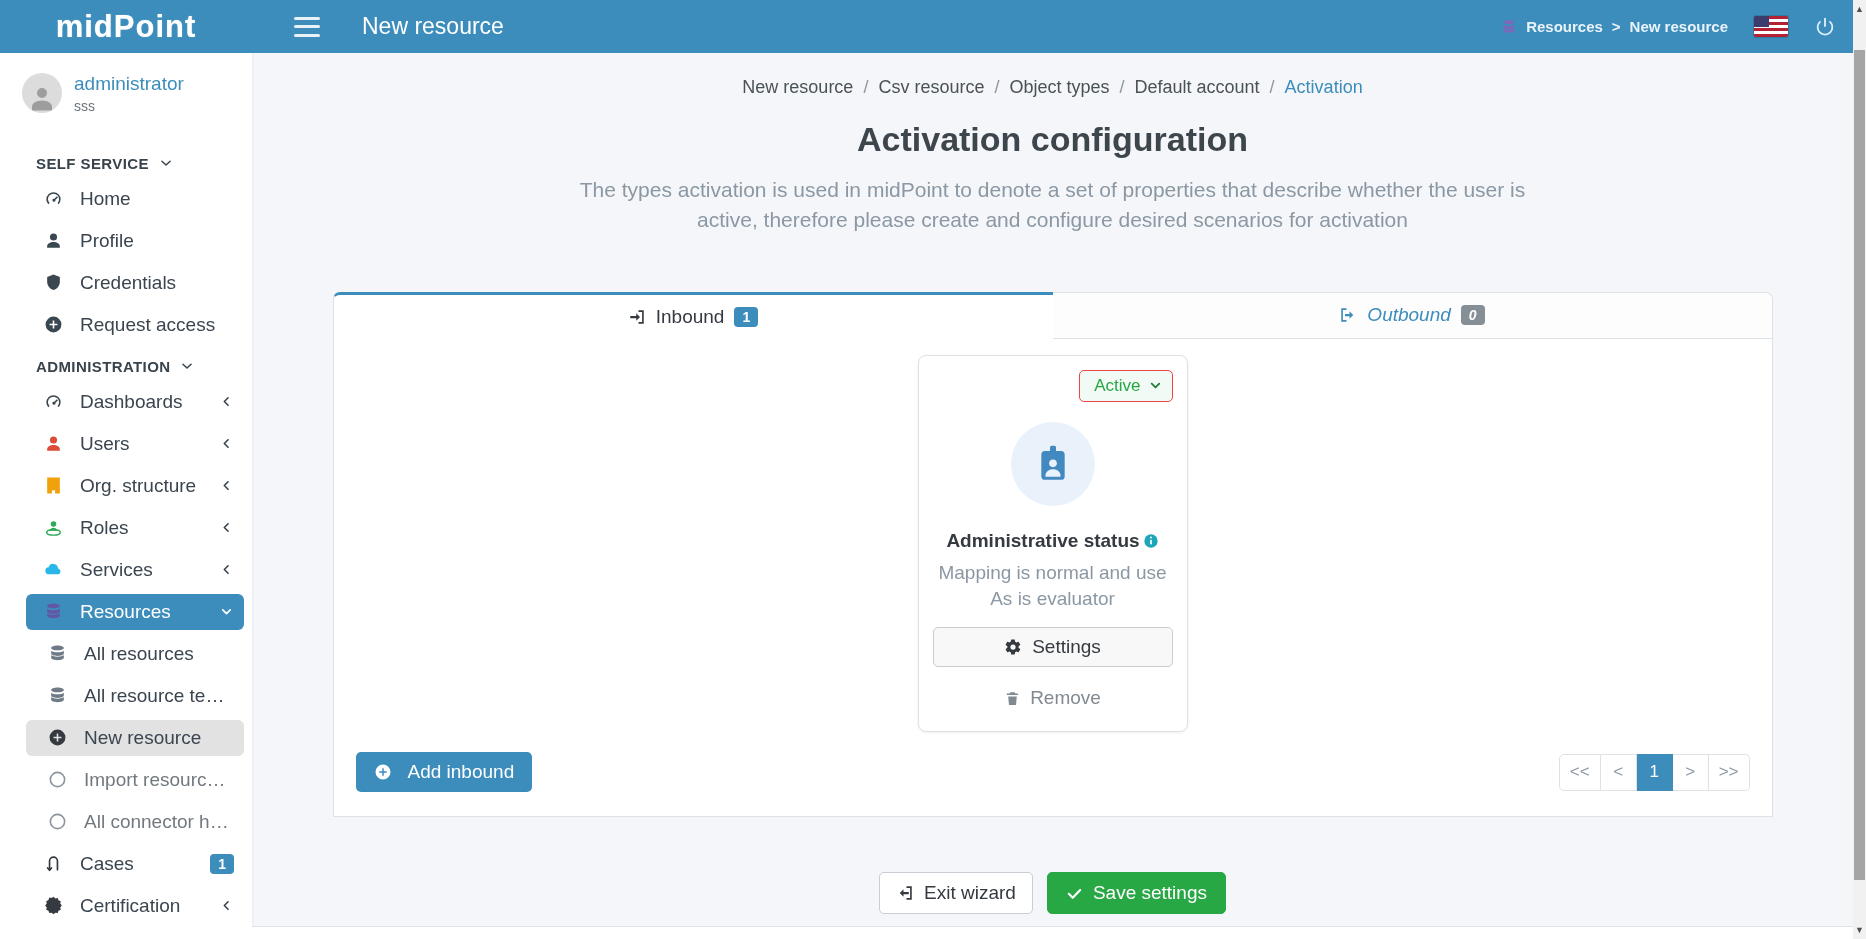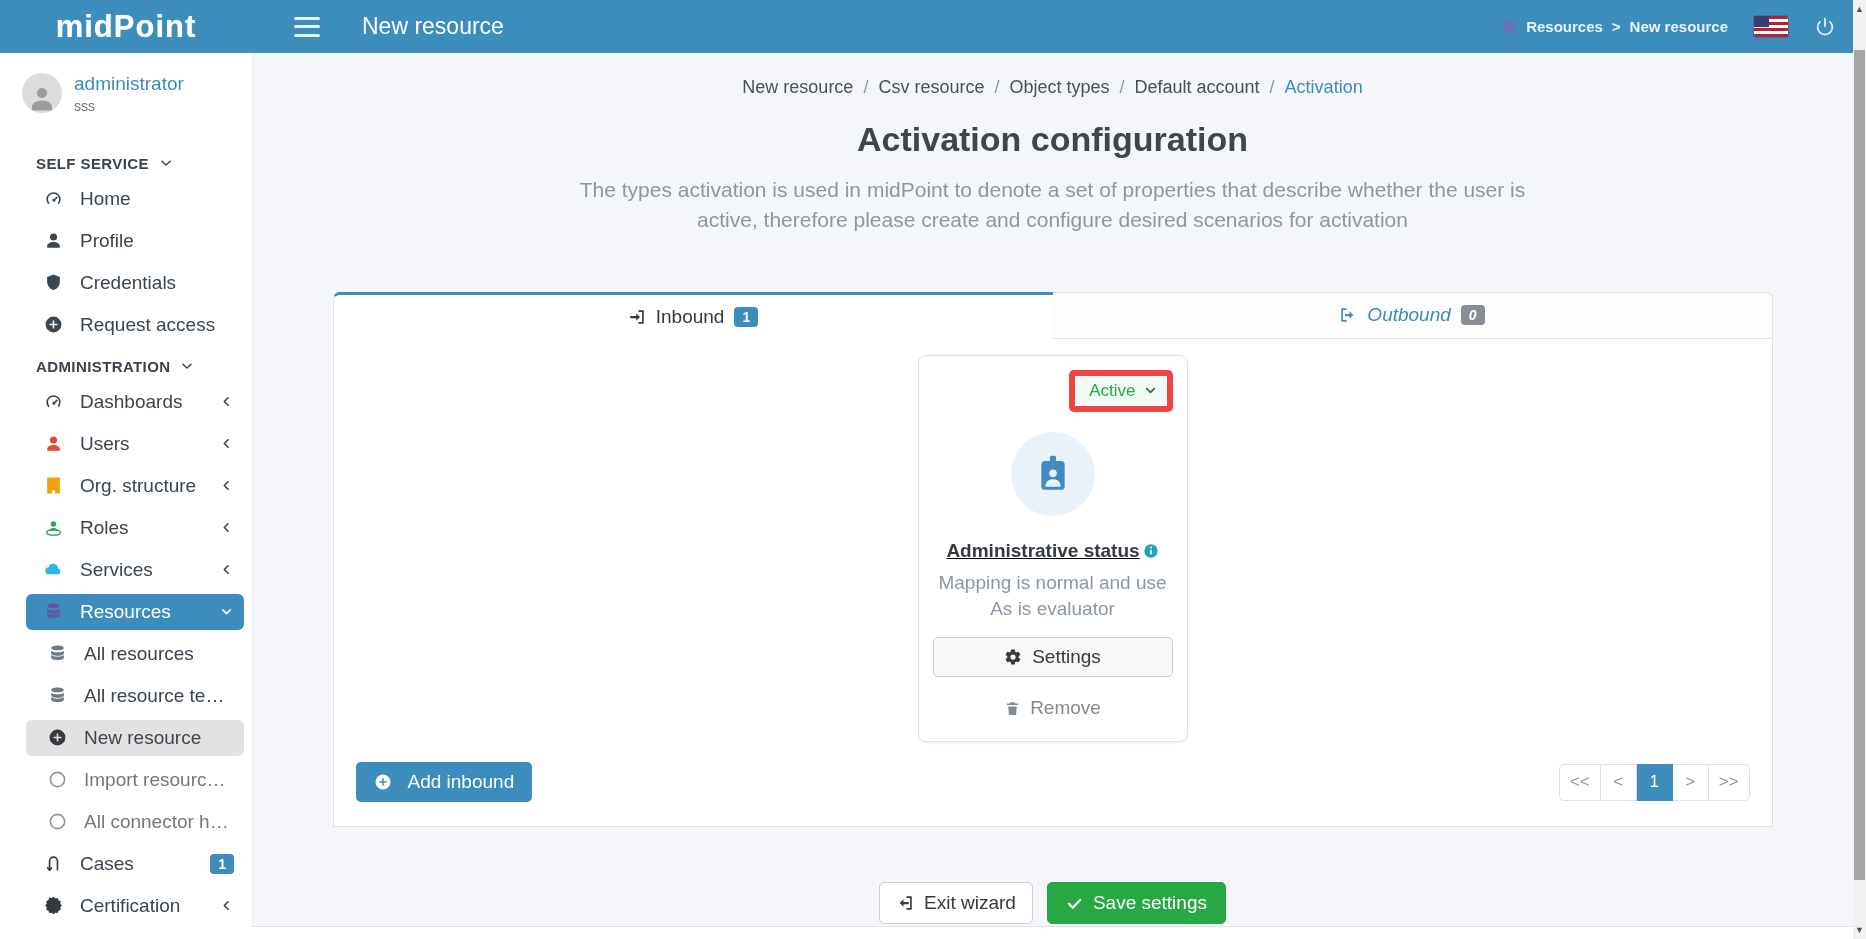--- a/index.html
+++ b/index.html
@@ -68,25 +68,25 @@
   .tab.active { background:#fff; color:#343a40; border-top:3px solid #3c8dbc; border-bottom:none; border-right:none; border-radius:7px 0 0 0; }
   .tab.inactive { color:#3c8dbc; border-left:none; border-radius:0 7px 0 0;font-style:italic; }
   .tab .tab-ic { display:flex; }
   .tab .tab-ic svg { width:18px; height:18px; }
   .tab-badge { font-size:14px; font-weight:700; border-radius:4px; padding:2px 8px; color:#fff; }
   .tab-badge.blue { background:#3c8dbc; }
   .tab-badge.gray { background:#868e96; }
 
   .panel-body { background:#fff; border:1px solid #dee2e6; border-top:none; min-height:461px; display:flex; flex-direction:column; }
   .card { width:270px; margin:16px auto 0; background:#fff; border:1px solid #dee2e6; border-radius:8px; box-shadow:0 1px 3px rgba(0,0,0,.06); padding:14px 14px 18px; display:flex; flex-direction:column; }
-  .status-select { align-self:flex-end; display:flex; align-items:center; gap:8px; border:6px solid #ef4444; background:#f2faf5; color:#28a745; border-radius:5px; font-size:17px; padding:5px 10px 5px 14px; cursor:pointer; }
+  .status-select { align-self:flex-end; display:flex; align-items:center; gap:8px; border:1px solid #ef4444; background:#f2faf5; color:#28a745; border-radius:5px; font-size:17px; padding:5px 10px 5px 14px; cursor:pointer; }
   .status-select svg { width:13px; height:13px; color:#1e7e34; }
   .card-circle { width:84px; height:84px; border-radius:50%; background:#e9f2fa; margin:20px auto 2px; display:flex; align-items:center; justify-content:center; }
   .card-circle svg { width:40px; height:40px; }
-  .card-title-row { display:flex; align-items:center; justify-content:center; gap:3px; margin-top:22px;text-decoration:underline; }
+  .card-title-row { display:flex; align-items:center; justify-content:center; gap:3px; margin-top:22px; }
   .card-title { font-size:19px; font-weight:700; color:#343a40; }
   .info-ic { display:flex; cursor:pointer; }
   .info-ic svg { width:16px; height:16px; }
   .card-sub { margin-top:8px; text-align:center; font-size:19px; line-height:1.35; color:#8b98a4; }
   .settings-btn { margin-top:16px; width:100%; height:40px; background:#f8f8f8; border:1px solid #c9cdd1; border-radius:5px; display:flex; align-items:center; justify-content:center; gap:10px; font-size:19px; color:#343a40; cursor:pointer; }
   .settings-btn svg { width:18px; height:18px; }
   .remove-link { margin:20px auto 4px; display:flex; align-items:center; gap:9px; color:#828a91; font-size:19px; cursor:pointer; }
   .remove-link svg { width:17px; height:17px; }
 
   .panel-footer { margin-top:auto; display:flex; align-items:center; justify-content:space-between; padding:20px 22px 24px; }

